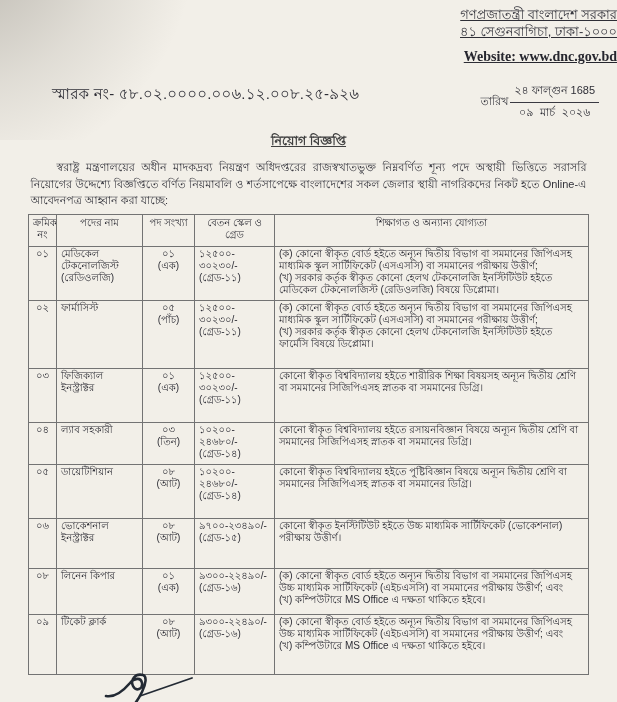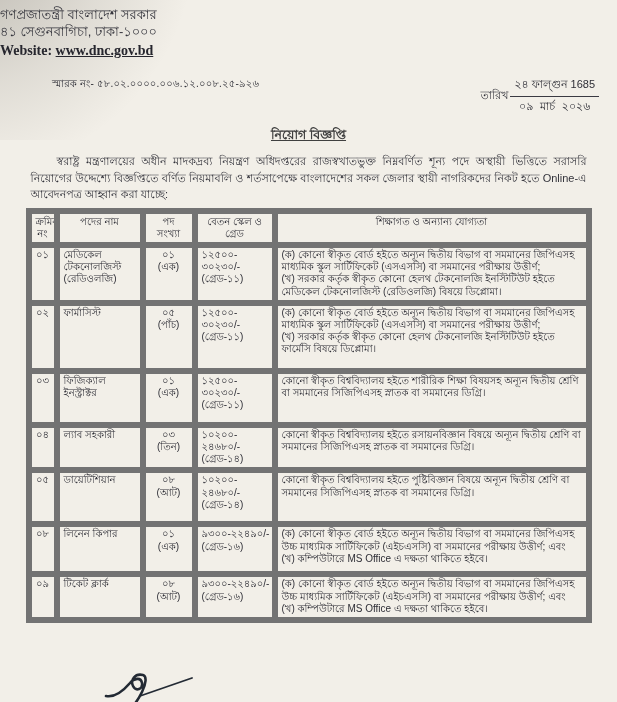--- a/index.html
+++ b/index.html
@@ -14,31 +14,31 @@
   }
   
   .paper-shadow{
     position:absolute;top:0;left:0;width:220px;height:140px;
     background:radial-gradient(circle at -40px -60px, rgba(90,85,75,.38) 0%, rgba(90,85,75,.12) 45%, rgba(90,85,75,0) 72%);
     pointer-events:none;
   }
   .doc{position:relative;padding-top:7px;}
 
   
-  .letterhead{text-align:left;line-height:1.28;}
+  .letterhead{text-align:right;line-height:1.28;text-decoration:underline;}
   .letterhead .bn{font-size:13px;color:#33333b;}
-  .letterhead .site{font-size:14px;font-weight:bold;font-family:"Liberation Serif","DejaVu Serif",serif;margin-top:2px;color:#26262e;}
+  .letterhead .site{font-size:14px;font-weight:bold;font-family:"Liberation Serif","DejaVu Serif",serif;margin-top:8px;color:#26262e;}
   .letterhead .site .url{text-decoration:underline;}
 
   
   .memo-row{
     display:flex;justify-content:space-between;align-items:flex-start;
     margin:16px 18px 0 52px;
   }
-  .memo-no{font-size:10px;letter-spacing:.2px;}
+  .memo-no{font-size:15px;letter-spacing:.2px;}
   .date-block{display:flex;align-items:center;font-size:11px;}
   .date-label{margin-right:2px;}
   .date-frac{display:inline-block;text-align:center;}
   .date-frac .top{border-bottom:1px solid #3a3a42;padding:0 4px 1px 4px;}
   .date-frac .bottom{padding-top:1px;font-family:Liberation Mono, monospace;}
 
   
   .notice-title{
     text-align:center;font-size:12.5px;font-weight:bold;
     text-decoration:underline;margin-top:9px;color:#404040;
@@ -51,21 +51,21 @@
     text-indent:26px;color:#33333b;
   }
 
   
   table.posts{
     border-collapse:collapse;
     width:560px;margin:5px auto 0 auto;
     table-layout:fixed;
   }
   table.posts th, table.posts td{
-    border:6px solid #737373;
+    border:1px solid #737373;
     padding:1px 4px 2px 4px;
     font-size:10px;line-height:1.22;
     vertical-align:top;
     white-space:pre-line;
     overflow:hidden;
     color:#2e2e36;
     font-weight:normal;
   }
   table.posts th{text-align:center;vertical-align:top;padding-top:2px;}
   col.c-sl{width:28px;}
@@ -193,20 +193,30 @@
           <td class="col-sl">০৫</td>
           <td class="col-post">ডায়েটিশিয়ান</td>
           <td class="col-count">০৮
 (আট)</td>
           <td class="col-pay">১০২০০-
 ২৪৬৮০/-
 (গ্রেড-১৪)</td>
           <td class="col-qual">কোনো স্বীকৃত বিশ্ববিদ্যালয় হইতে পুষ্টিবিজ্ঞান বিষয়ে অন্যূন দ্বিতীয় শ্রেণি বা সমমানের সিজিপিএসহ স্নাতক বা সমমানের ডিগ্রি।</td>
         </tr>
         <tr>
+          <td class="col-sl">০৬</td>
+          <td class="col-post">ভোকেশনাল
+ইনস্ট্রাক্টর</td>
+          <td class="col-count">০৮
+(আট)</td>
+          <td class="col-pay">৯৭০০-২৩৪৯০/-
+(গ্রেড-১৫)</td>
+          <td class="col-qual">কোনো স্বীকৃত ইনস্টিটিউট হইতে উচ্চ মাধ্যমিক সার্টিফিকেট (ভোকেশনাল) পরীক্ষায় উত্তীর্ণ।</td>
+        </tr>
+        <tr>
           <td class="col-sl">০৮</td>
           <td class="col-post">লিনেন কিপার</td>
           <td class="col-count">০১
 (এক)</td>
           <td class="col-pay">৯৩০০-২২৪৯০/-
 (গ্রেড-১৬)</td>
           <td class="col-qual">(ক) কোনো স্বীকৃত বোর্ড হইতে অন্যূন দ্বিতীয় বিভাগ বা সমমানের জিপিএসহ উচ্চ মাধ্যমিক সার্টিফিকেট (এইচএসসি) বা সমমানের পরীক্ষায় উত্তীর্ণ; এবং
 (খ) কম্পিউটারে MS Office এ দক্ষতা থাকিতে হইবে।</td>
         </tr>
         <tr>

